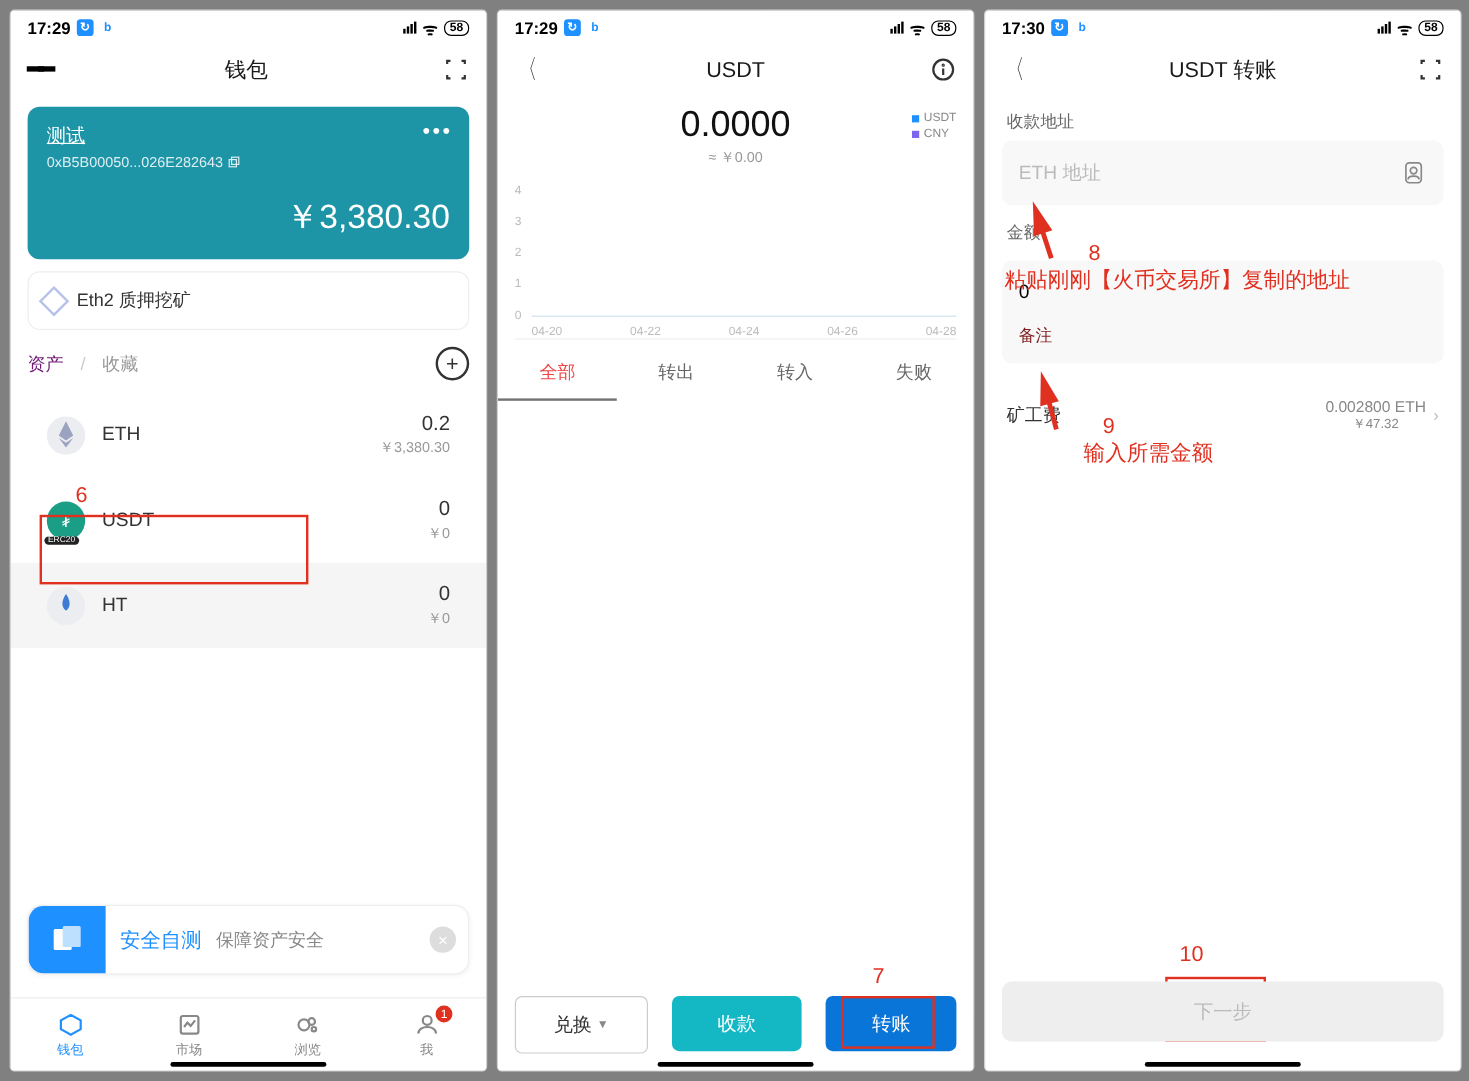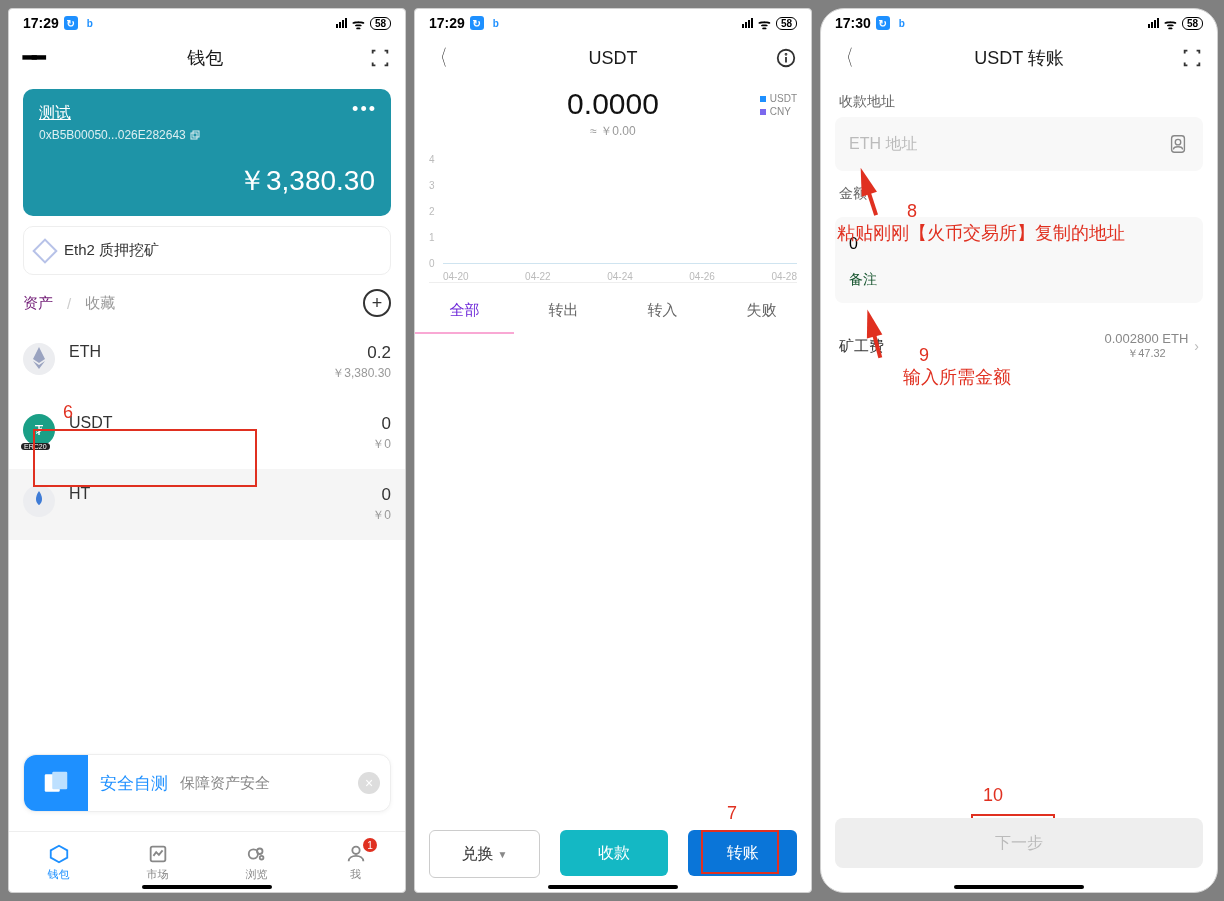--- a/index.html
+++ b/index.html
@@ -1,18 +1,18 @@
 <!DOCTYPE html>
 <html><head>
 <meta charset="utf-8">
 <style>
   body{margin:0;background:#808080;font-family:-apple-system,"PingFang SC","Helvetica Neue",Arial,sans-serif;}
   .canvas{position:relative;width:1224px;height:901px;}
   .phone{position:absolute;top:8px;width:398px;height:885px;background:#fff;border:1px solid #d0d0d0;border-radius:4px;overflow:hidden;box-sizing:border-box;}
-  .phone.p1{left:8px;} .phone.p2{left:414px;} .phone.p3{left:820px;border-radius:24px;}
+  .phone.p1{left:8px;} .phone.p2{left:414px;} .phone.p3{left:820px;}
 
   
   .status{height:28px;display:flex;align-items:center;justify-content:space-between;padding:0 14px;font-size:14px;font-weight:600;color:#000;}
   .status .left,.status .right{display:flex;align-items:center;gap:5px;}
   .dot{width:14px;height:14px;border-radius:3px;display:inline-flex;align-items:center;justify-content:center;font-size:10px;}
   .dot.blue{background:#1e90ff;color:#fff;}
   .dot.bare{color:#1e90ff;font-weight:700;}
   .sig{display:inline-flex;align-items:flex-end;gap:1px;} .sig i{width:2px;background:#000;display:inline-block;} .sig i:nth-child(1){height:4px;} .sig i:nth-child(2){height:6px;} .sig i:nth-child(3){height:8px;} .sig i:nth-child(4){height:10px;}
   .wifi{font-size:14px;} .batt{border:1px solid #000;border-radius:6px;padding:0 4px;font-size:10px;font-weight:700;}
 
@@ -28,21 +28,21 @@
   .card .more{position:absolute;top:10px;right:14px;font-size:18px;letter-spacing:2px;}
   .card .name{font-size:16px;text-decoration:underline;}
   .card .addr{font-size:12px;opacity:.85;margin-top:4px;display:flex;align-items:center;gap:4px;}
   .card .bal{text-align:right;font-size:28px;font-weight:500;margin-top:20px;}
   .stake{margin:0 14px 14px;border:1px solid #eee;border-radius:10px;padding:14px 12px;display:flex;align-items:center;gap:10px;font-size:15px;color:#333;}
   .stake .dia{width:14px;height:14px;transform:rotate(45deg);border:2px solid #b7c2e8;}
   .tabs{padding:0 14px;display:flex;align-items:center;gap:14px;font-size:15px;color:#999;}
   .tabs .act{color:#701a75;}
   .tabs .add{margin-left:auto;width:24px;height:24px;border:2px solid #333;border-radius:50%;display:flex;align-items:center;justify-content:center;font-size:18px;line-height:1;color:#333;}
   .assets{margin-top:10px;}
-  .asset{display:flex;align-items:flex-start;padding:16px 14px;gap:14px;}
+  .asset{display:flex;align-items:center;padding:16px 30px;gap:14px;}
   .asset.sel{background:#f5f5f5;}
   .coin{width:32px;height:32px;border-radius:50%;display:flex;align-items:center;justify-content:center;font-size:14px;color:#fff;position:relative;flex:none;}
   .coin.eth{background:#ecedf0;}
   .coin.eth svg{width:16px;height:24px;}
   .coin.usdt{background:#1a9f86;}
   .coin.ht{background:#ecedf0;}
   .coin .tag{position:absolute;bottom:-4px;left:-2px;background:#222;color:#fff;font-size:7px;padding:0 3px;border-radius:6px;}
   .asset .nm{font-size:16px;color:#333;}
   .asset .rt{margin-left:auto;text-align:right;}
   .asset .rt .v1{font-size:17px;color:#333;}
@@ -69,37 +69,37 @@
   .balbox .sub{font-size:12px;color:#999;margin-top:2px;}
   .legend{position:absolute;right:14px;top:14px;font-size:10px;color:#888;text-align:left;}
   .legend div{display:flex;align-items:center;gap:4px;margin-bottom:2px;}
   .legend i{width:6px;height:6px;display:inline-block;}
   .chart{margin:6px 14px 0;height:130px;position:relative;border-bottom:1px solid #eee;}
   .chart .y{position:absolute;left:0;font-size:10px;color:#bbb;transform:translateY(-50%);} 
   .chart .ln{position:absolute;left:14px;right:0;bottom:18px;height:1px;background:#cfe4f0;}
   .chart .xl{position:absolute;bottom:0;left:0;right:0;display:flex;justify-content:space-between;padding-left:14px;font-size:10px;color:#bbb;}
   .filter{display:flex;margin-top:6px;}
   .filter .f{flex:1;text-align:center;padding:12px 0;font-size:15px;color:#666;}
-  .filter .f.act{color:#6d28d9;border-bottom:2px solid #f9a8d4;}
+  .filter .f.act{color:#ef4444;border-bottom:2px solid #737373;}
   .empty{margin-top:90px;text-align:center;color:#b8bec6;}
   .empty svg{width:80px;height:80px;opacity:.5;}
   .empty .et{margin-top:10px;font-size:15px;color:#9aa0a6;}
   .actions{position:absolute;bottom:14px;left:14px;right:14px;display:flex;gap:20px;}
   .actions .btn{flex:1;height:46px;border-radius:6px;display:flex;align-items:center;justify-content:center;font-size:16px;color:#fff;gap:4px;}
   .actions .btn.white{background:#fff;border:1px solid #ccc;color:#333;}
   .actions .btn.teal{background:#14b8c4;}
   .actions .btn.blue{background:#0a75d8;}
 
   
   .sect-lbl{font-size:14px;color:#666;padding:14px 18px 6px;}
   .inputbox{margin:0 14px;background:#f8f8f8;border-radius:8px;padding:16px 14px;display:flex;align-items:center;justify-content:space-between;}
   .inputbox .ph{color:#bbb;font-size:16px;}
   .inputbox svg{width:22px;height:22px;stroke:#888;}
   .amtbox{margin:8px 14px 0;background:#f8f8f8;border-radius:8px;padding:18px 14px 14px;}
-  .note{color:#14532d;font-size:14px;margin-top:18px;}
+  .note{color:#7f1d1d;font-size:14px;margin-top:18px;}
   .feerow{margin:14px 14px 0;background:#fff;border:0;padding:14px 4px;display:flex;align-items:center;}
   .feerow .l{font-size:15px;color:#333;}
   .feerow .r{margin-left:auto;text-align:center;font-size:13px;color:#888;}
   .feerow .r .v2{font-size:11px;}
   .feerow .chev{color:#bbb;margin-left:6px;font-size:14px;}
   .nextbtn{position:absolute;bottom:24px;left:14px;right:14px;height:50px;background:#eee;border-radius:8px;display:flex;align-items:center;justify-content:center;color:#bbb;font-size:16px;}
 
   .arrow{position:absolute;width:0;height:0;}
   .arrow.up{border-left:8px solid transparent;border-right:8px solid transparent;border-bottom:28px solid #e03020;}
   .arrow.up::after{content:"";position:absolute;top:26px;left:-2px;width:4px;height:24px;background:#e03020;}

